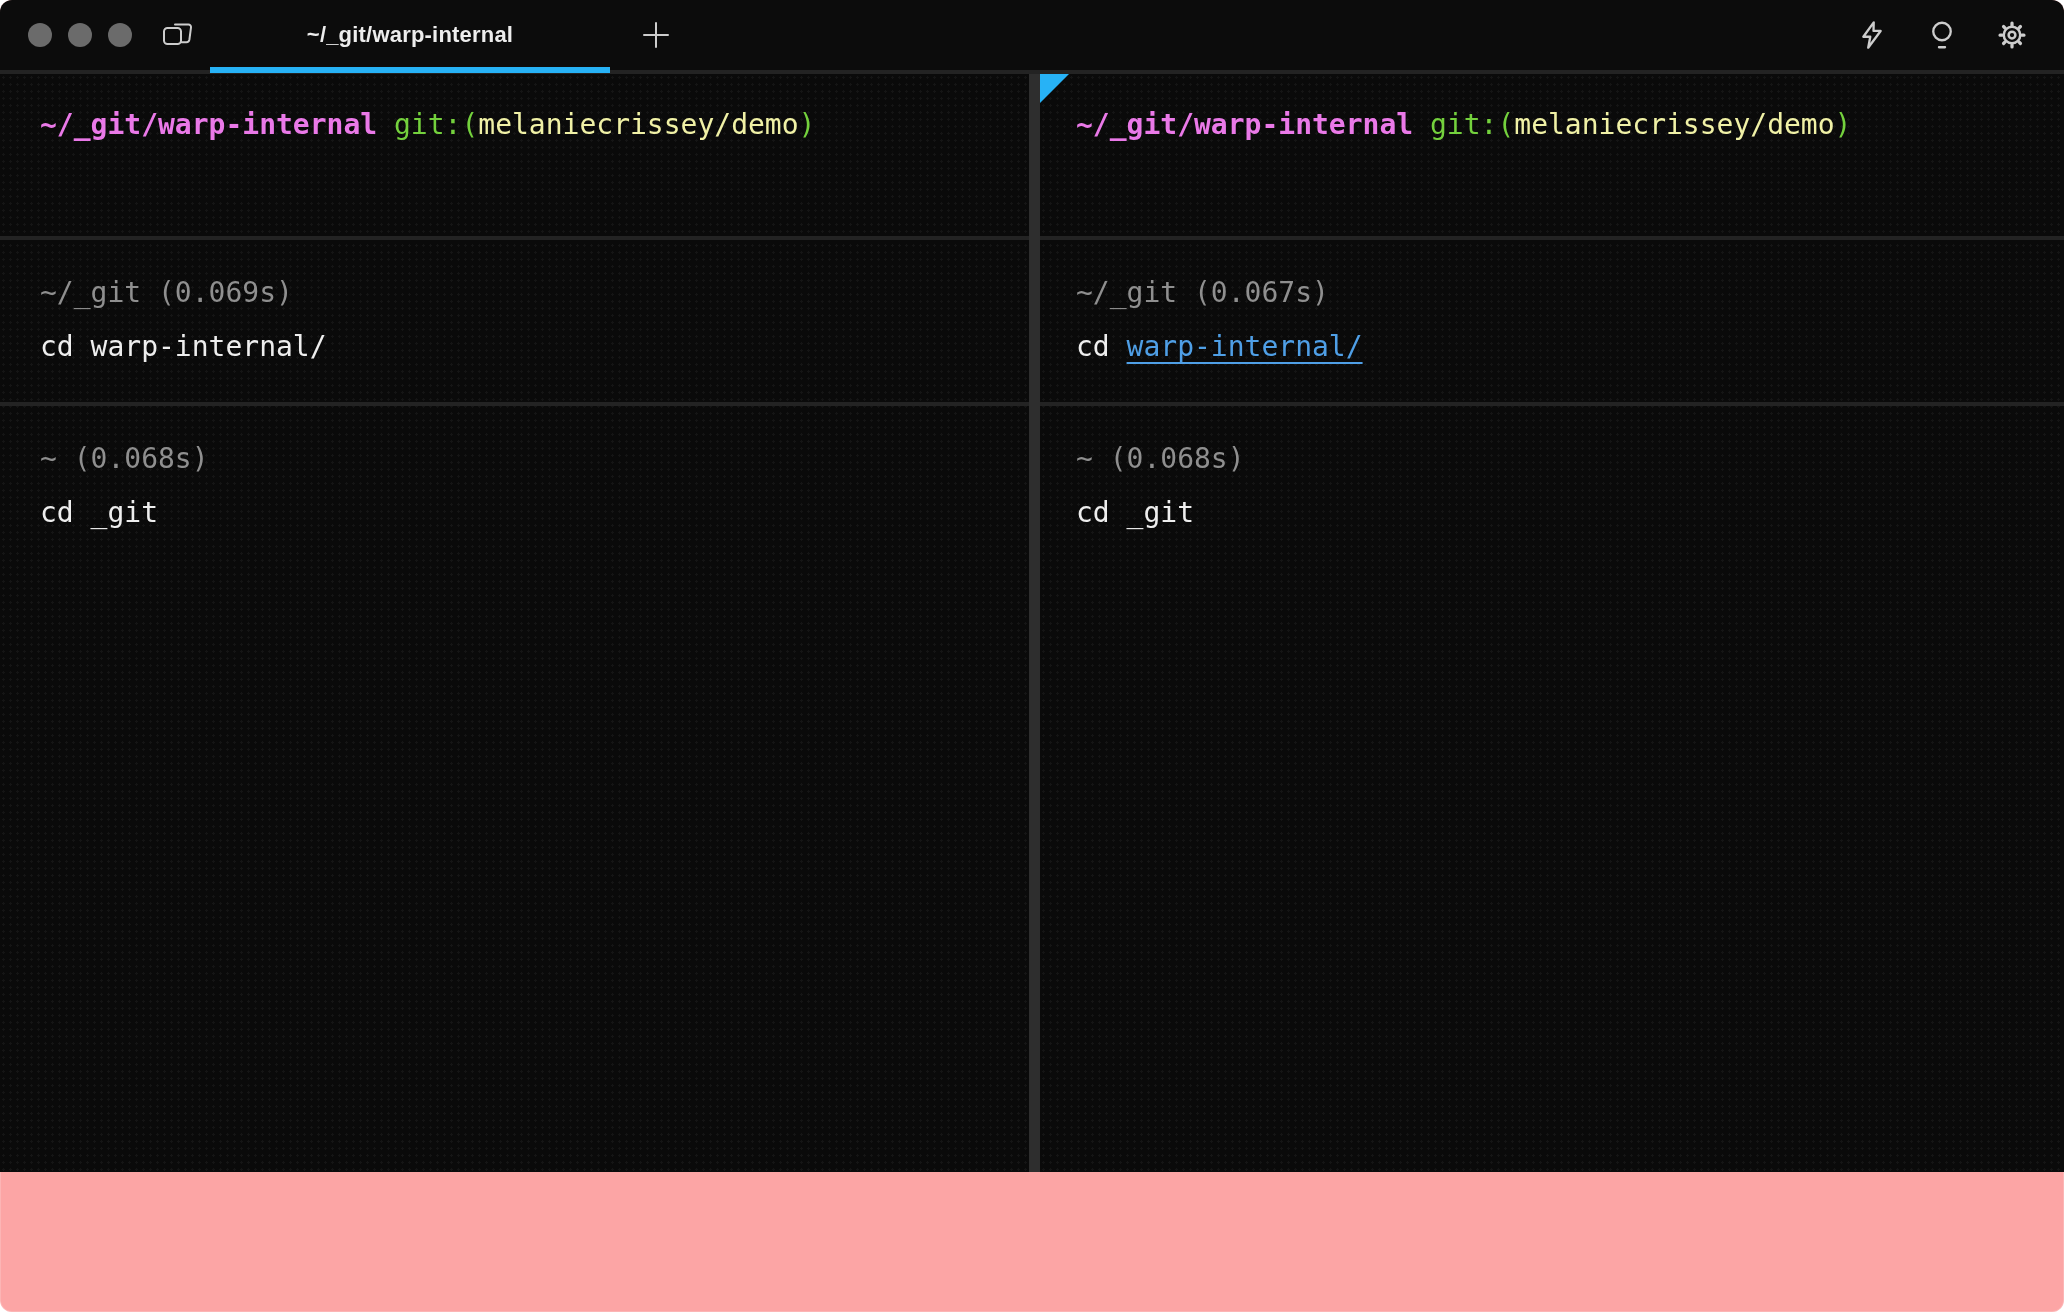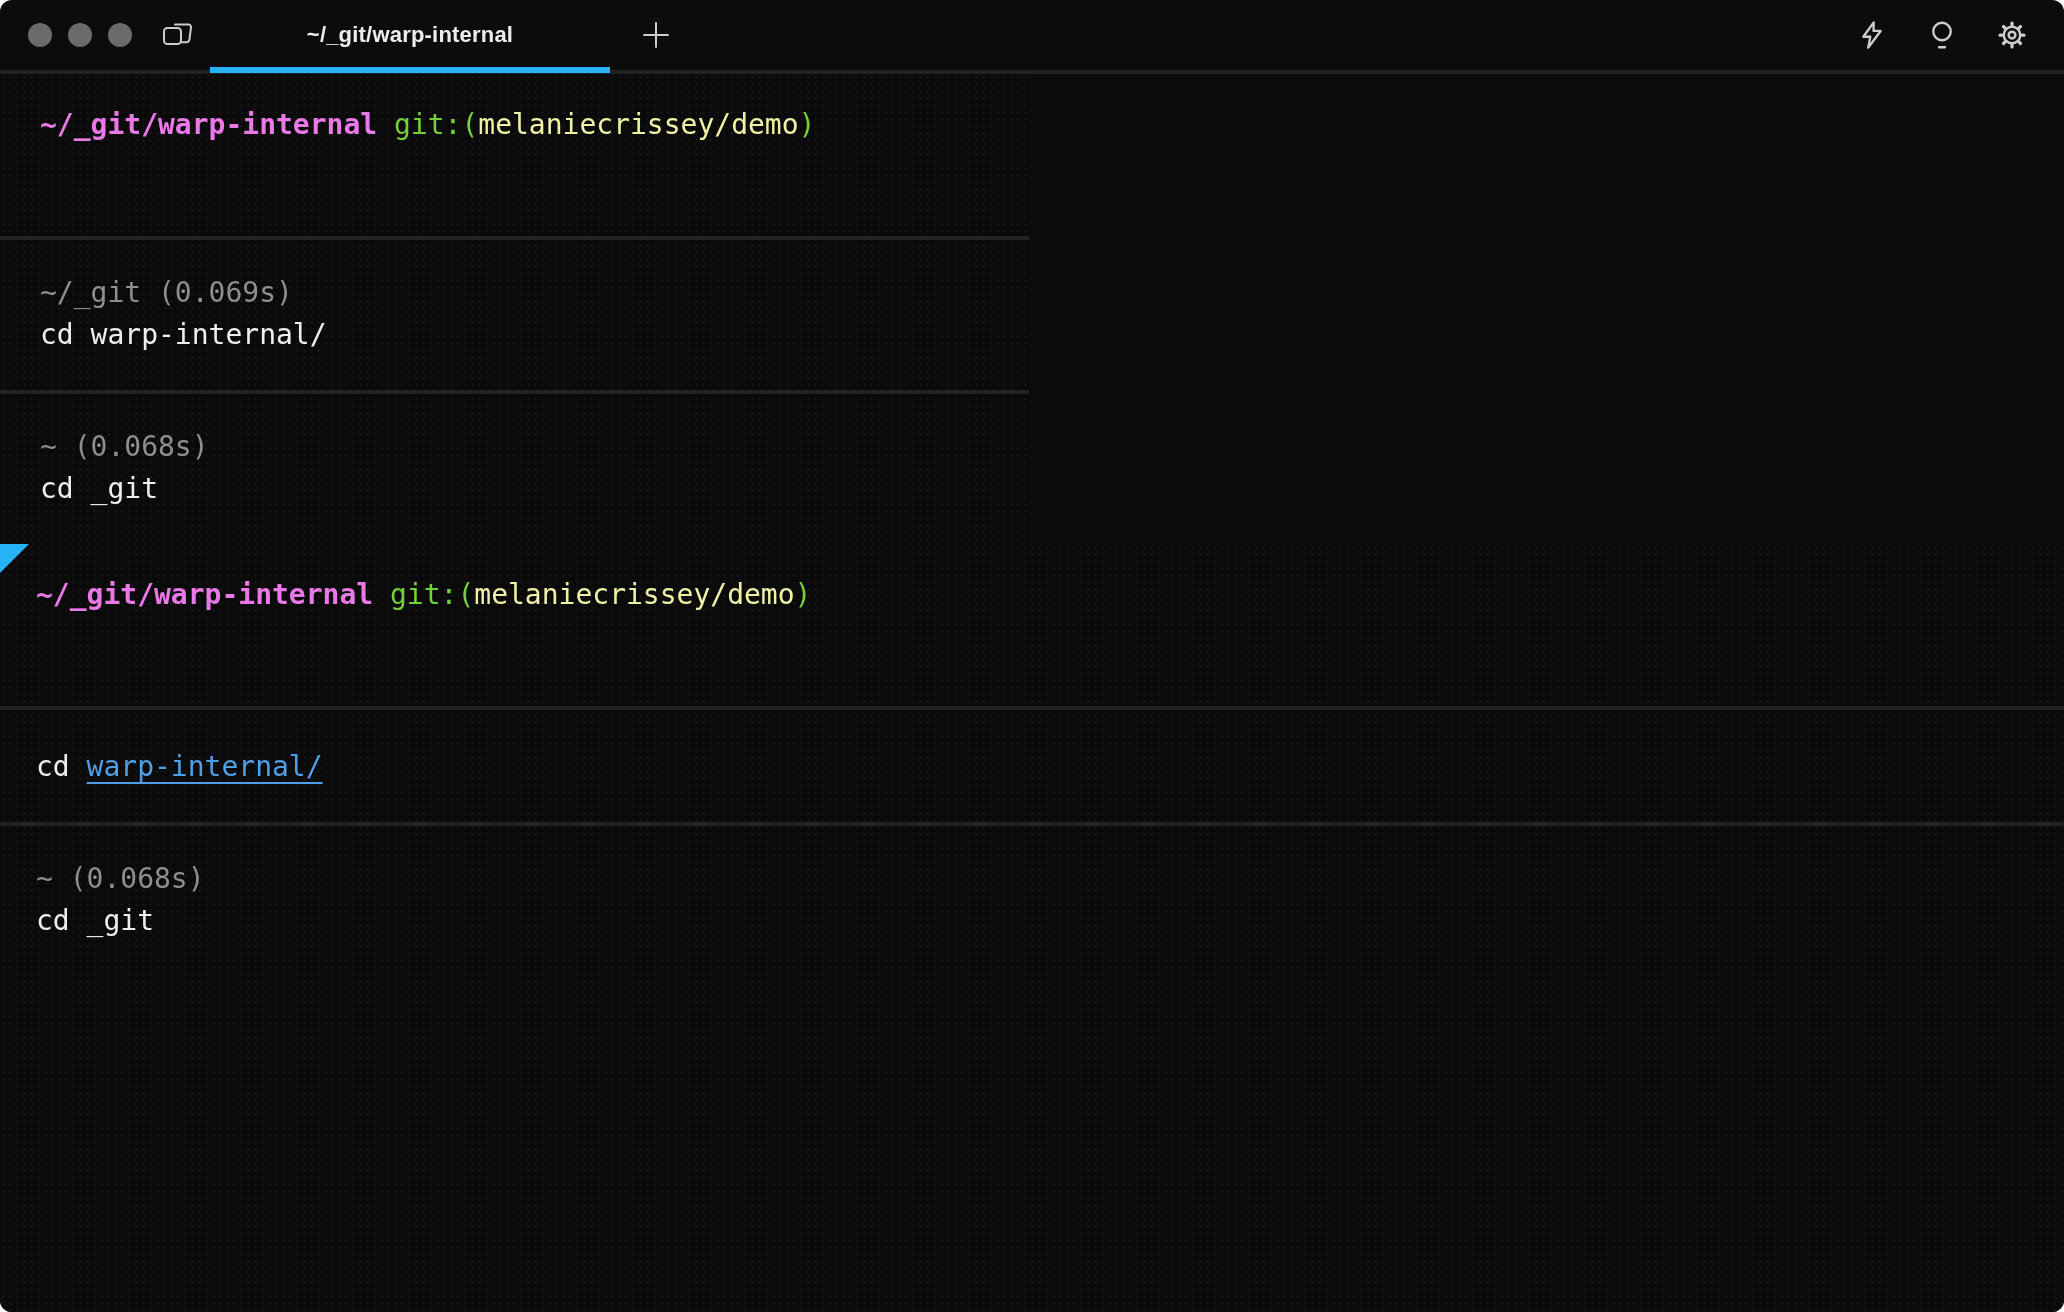--- a/index.html
+++ b/index.html
@@ -40,21 +40,21 @@
   }
   .tab-underline{
     position:absolute;left:0;right:0;bottom:-3px;height:6px;
     background:#27b2f6;
   }
   .btn-plus{margin-left:26px;}
   .right-icons{margin-left:auto;display:flex;gap:30px;align-items:center;}
   .stroke-ico{stroke:#cdcdcd;fill:none;stroke-width:2;stroke-linecap:round;stroke-linejoin:round;}
   
   .workspace{
-    display:flex;height:1238px;background:#0b0b0b;flex-direction:column;
+    display:flex;height:1098px;background:#0b0b0b;
   }
   .pane{
     position:relative;
     background-color:#0a0a0a;
     background-image:radial-gradient(circle, rgba(255,255,255,0.045) 1px, transparent 1.4px);
     background-size:7px 7px;
     overflow:hidden;
     --pad:40px;
   }
   .pane-left{width:1029px;}
@@ -80,21 +80,21 @@
   }
   .cmd-block.with-sep{border-bottom:4px solid #232323;}
   .mono, .block{font-family:"DejaVu Sans Mono","Liberation Mono",monospace;}
   .line{font-size:28px;line-height:38px;white-space:nowrap;}
   .prompt-path{color:#ea79e8;font-weight:bold;}
   .git-open{color:#74d13d;margin-left:1ch;}
   .git-close{color:#74d13d;}
   .branch{color:#f0f1a6;}
   .block-header{color:#8f8f8f;}
   .block-header .dur{margin-left:1ch;margin-top:16px;}
-  .cmd-line{color:#eeeeee;margin-top:4px;}
+  .cmd-line{color:#eeeeee;margin-top:16px;}
   .cmd-line .arg{margin-left:1ch;}
   .arg.link{
     color:#4f9fe6;
     text-decoration:underline;
     text-underline-offset:6px;
     text-decoration-thickness:2px;
     cursor:pointer;
   }
 </style>
 </head>
@@ -191,20 +191,23 @@
     <section class="pane pane-right">
       <span class="active-corner"></span>
 
       <div class="block prompt-block">
         <div class="line">
           <span class="prompt-path">~/_git/warp-internal</span><span class="git-open">git:(</span><span class="branch">melaniecrissey/demo</span><span class="git-close">)</span>
         </div>
       </div>
 
       <div class="block cmd-block with-sep">
+        <div class="line block-header">
+          <span>~/_git</span><span class="dur">(0.067s)</span>
+        </div>
         <div class="line cmd-line">
           <span class="cmd">cd</span><span class="arg link">warp-internal/</span>
         </div>
       </div>
 
       <div class="block cmd-block">
         <div class="line block-header">
           <span>~</span><span class="dur">(0.068s)</span>
         </div>
         <div class="line cmd-line">

